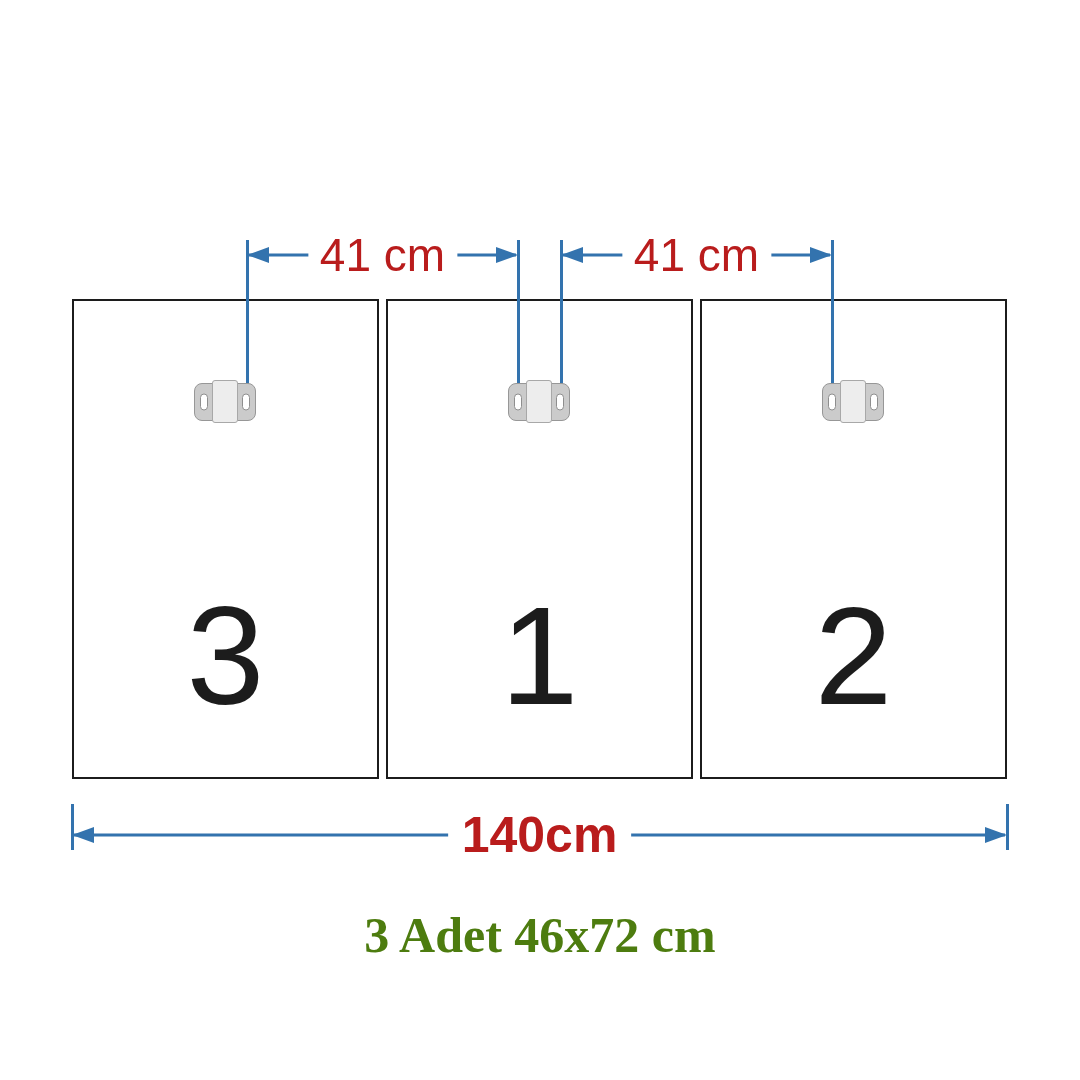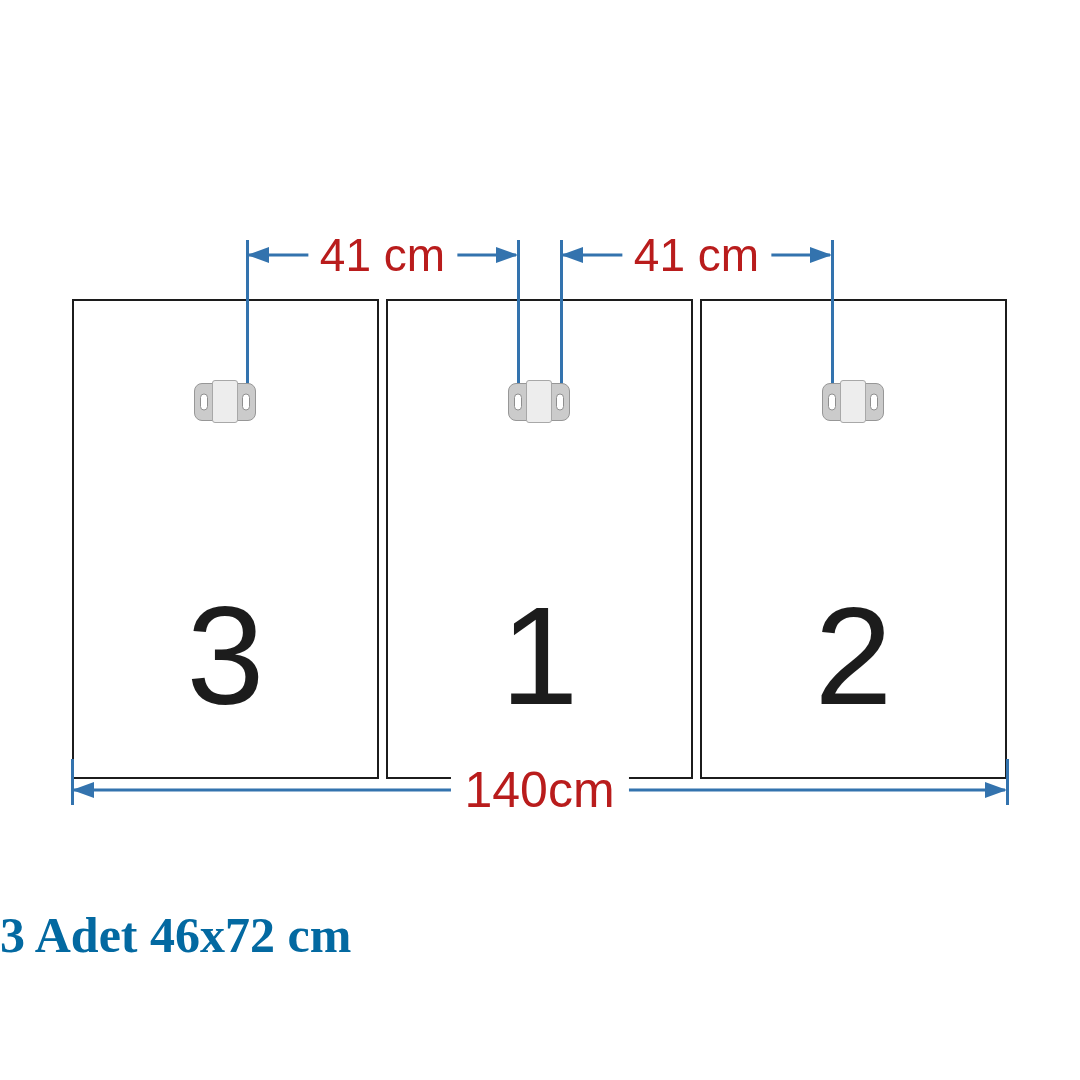--- a/index.html
+++ b/index.html
@@ -57,21 +57,21 @@
   .ext-2 { left:516.5px; }
   .ext-3 { left:559.5px; }
   .ext-4 { left:830.5px; }
 
   
   .dim {
     position:absolute; height:56px; z-index:5;
   }
   .dim-top-1 { left:247px; width:271px; top:227px; }
   .dim-top-2 { left:561px; width:271px; top:227px; }
-  .dim-bottom { left:72px;  width:935px; top:762px; }
+  .dim-bottom { left:72px;  width:935px; top:807px;font-weight:bold; }
 
   .dim-shaft {
     position:absolute; left:2px; right:2px; top:50%;
     height:3px; transform:translateY(-50%); background:#3373ae;
   }
   .dim-arrow { position:absolute; width:0; height:0; top:50%; }
   .dim-arrow.left {
     left:0; transform:translateY(-50%);
     border-top:8px solid transparent; border-bottom:8px solid transparent;
     border-right:22px solid #3373ae;
@@ -91,22 +91,22 @@
   .dim-tick {
     position:absolute; width:3px; height:46px; top:-3px;
     background:#3373ae;
   }
   .tick-l { left:-1.5px; }
   .tick-r { right:-1.5px; }
 
   
   .caption {
     position:absolute; left:0; width:1080px; top:903px;
-    font-family:"Liberation Serif", serif;
-    font-weight:bold; font-size:50px; line-height:64px; color:#0369a1;
+    text-align:center; font-family:"Liberation Serif", serif;
+    font-weight:bold; font-size:50px; line-height:64px; color:#4d7c0f;
     z-index:2;
   }
 </style>
 </head>
 <body>
 
 <div class="canvas">
 
   <div class="dim dim-top-1">
     <span class="dim-shaft"></span>

